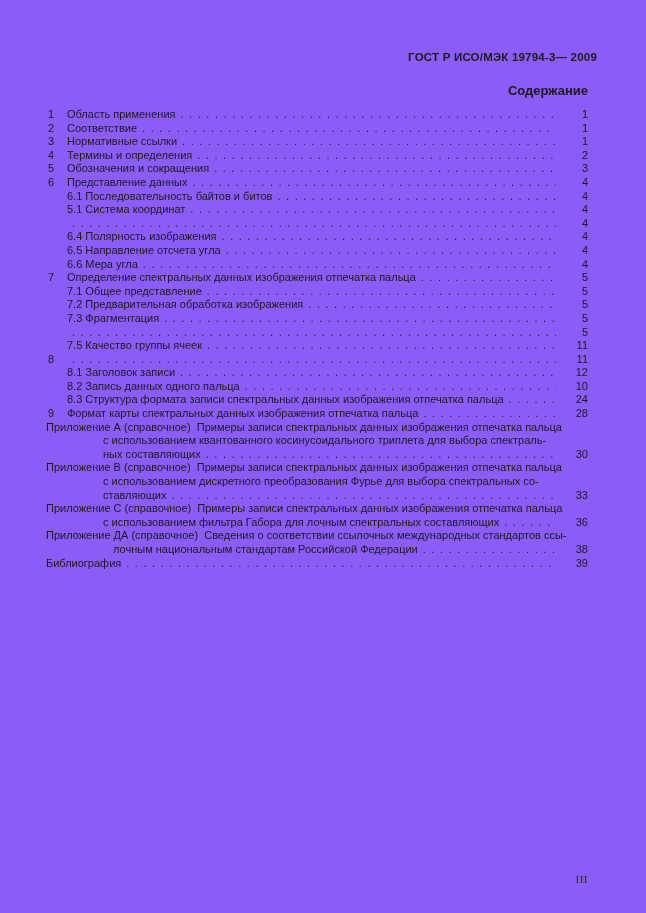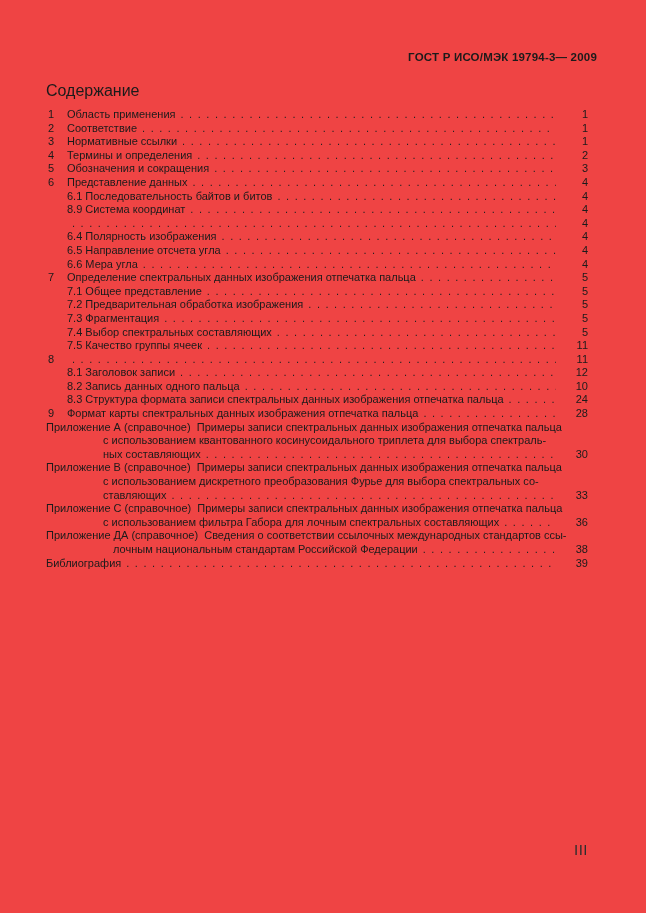--- a/index.html
+++ b/index.html
@@ -4,39 +4,39 @@
 <style>
   html, body {
     margin: 0;
     padding: 0;
     background: #ffffff;
   }
   .page {
     position: relative;
     width: 646px;
     height: 913px;
-    background: #ef4444;
+    background: #8b5cf6;
     font-family: "Liberation Sans", sans-serif;
     color: #1b1b1b;
     overflow: hidden;
   }
   .doc-header {
     margin: 50px 49px 0 46px;
     text-align: right;
     font-size: 11.5px;
     font-weight: bold;
     letter-spacing: 0.2px;
     line-height: 14px;
     white-space: pre;
   }
   .toc-title {
     margin: 18px 58px 0 46px;
-    text-align: left;
-    font-size: 16px;
-    font-weight: normal;
+    text-align: right;
+    font-size: 13px;
+    font-weight: bold;
     line-height: 18px;
   }
   .toc {
     margin: 8px 58px 0 46px; 
   }
   .toc-row {
     display: flex;
     align-items: baseline;
     font-size: 11px;
     line-height: 13.6px;
@@ -66,25 +66,26 @@
   .toc-page {
     flex: 0 0 24px;
     width: 24px;
     text-align: right;
     white-space: pre;
   }
   .row-cont  { padding-left: 57px; }
   .row-cont2 { padding-left: 67px; }
   .page-footer {
     position: absolute;
-    top: 841px;
+    top: 873px;
     right: 58px;
-    font-size: 15px;
+    font-size: 11px;
     color: #2e2e2e;
     letter-spacing: 0.5px;
+    font-family: Liberation Serif, serif;
   }
 </style>
 </head>
 <body>
 
 <div class="page">
 
   <div class="doc-header">ГОСТ Р ИСО/МЭК 19794-3— 2009</div>
 
   <div class="toc-title">Содержание</div>
@@ -127,21 +128,21 @@
     <span class="toc-page">4</span>
   </div>
       <div class="toc-row row-sub">
     <span class="toc-num"></span>
     <span class="toc-text">6.1 Последовательность байтов и битов</span>
     <span class="toc-leader">. . . . . . . . . . . . . . . . . . . . . . . . . . . . . . . . . . . . . . . . . . . . . . . . . . . . . . . . . . . . . . . . . . . . . . . . . . . . . . . . . . . . . . . . . . . . . . . . . . . . </span>
     <span class="toc-page">4</span>
   </div>
       <div class="toc-row row-sub">
     <span class="toc-num"></span>
-    <span class="toc-text">8.9 Система координат</span>
+    <span class="toc-text">5.1 Система координат</span>
     <span class="toc-leader">. . . . . . . . . . . . . . . . . . . . . . . . . . . . . . . . . . . . . . . . . . . . . . . . . . . . . . . . . . . . . . . . . . . . . . . . . . . . . . . . . . . . . . . . . . . . . . . . . . . . </span>
     <span class="toc-page">4</span>
   </div>
       <div class="toc-row row-sub">
     <span class="toc-num"></span>
     <span class="toc-leader">. . . . . . . . . . . . . . . . . . . . . . . . . . . . . . . . . . . . . . . . . . . . . . . . . . . . . . . . . . . . . . . . . . . . . . . . . . . . . . . . . . . . . . . . . . . . . . . . . . . . </span>
     <span class="toc-page">4</span>
   </div>
       <div class="toc-row row-sub">
     <span class="toc-num"></span>
@@ -180,21 +181,20 @@
     <span class="toc-page">5</span>
   </div>
       <div class="toc-row row-sub">
     <span class="toc-num"></span>
     <span class="toc-text">7.3 Фрагментация</span>
     <span class="toc-leader">. . . . . . . . . . . . . . . . . . . . . . . . . . . . . . . . . . . . . . . . . . . . . . . . . . . . . . . . . . . . . . . . . . . . . . . . . . . . . . . . . . . . . . . . . . . . . . . . . . . . </span>
     <span class="toc-page">5</span>
   </div>
       <div class="toc-row row-sub">
     <span class="toc-num"></span>
-    <span class="toc-text">7.4 Выбор спектральных составляющих</span>
     <span class="toc-leader">. . . . . . . . . . . . . . . . . . . . . . . . . . . . . . . . . . . . . . . . . . . . . . . . . . . . . . . . . . . . . . . . . . . . . . . . . . . . . . . . . . . . . . . . . . . . . . . . . . . . </span>
     <span class="toc-page">5</span>
   </div>
       <div class="toc-row row-sub">
     <span class="toc-num"></span>
     <span class="toc-text">7.5 Качество группы ячеек</span>
     <span class="toc-leader">. . . . . . . . . . . . . . . . . . . . . . . . . . . . . . . . . . . . . . . . . . . . . . . . . . . . . . . . . . . . . . . . . . . . . . . . . . . . . . . . . . . . . . . . . . . . . . . . . . . . </span>
     <span class="toc-page">11</span>
   </div>
       <div class="toc-row row-chapter">

